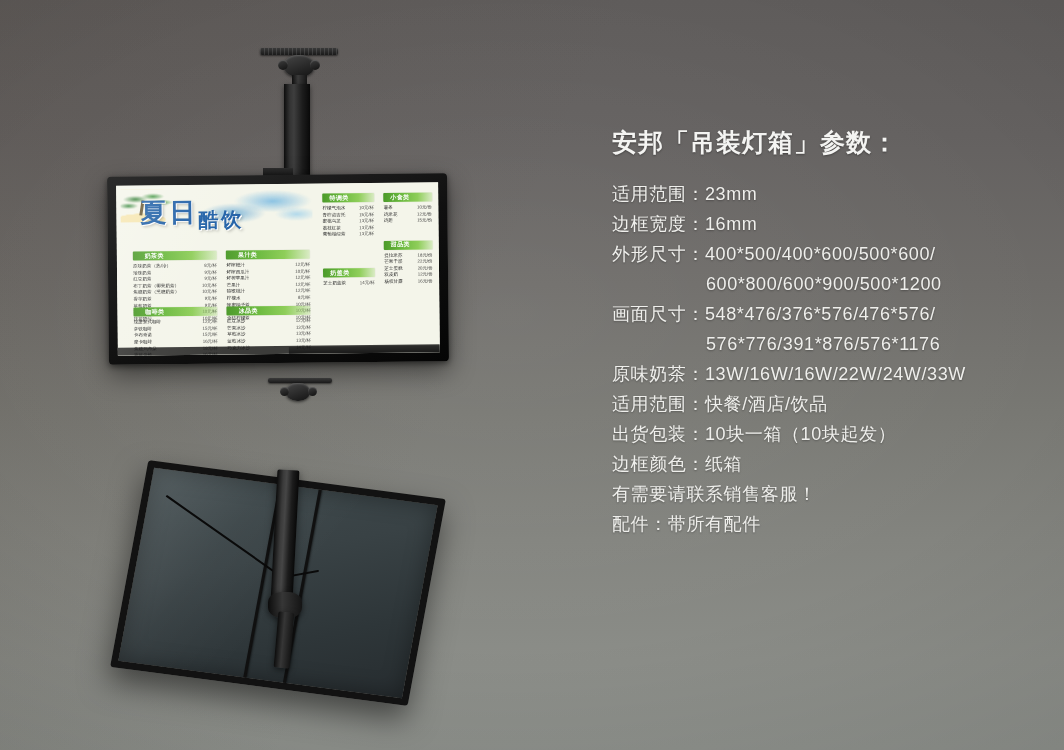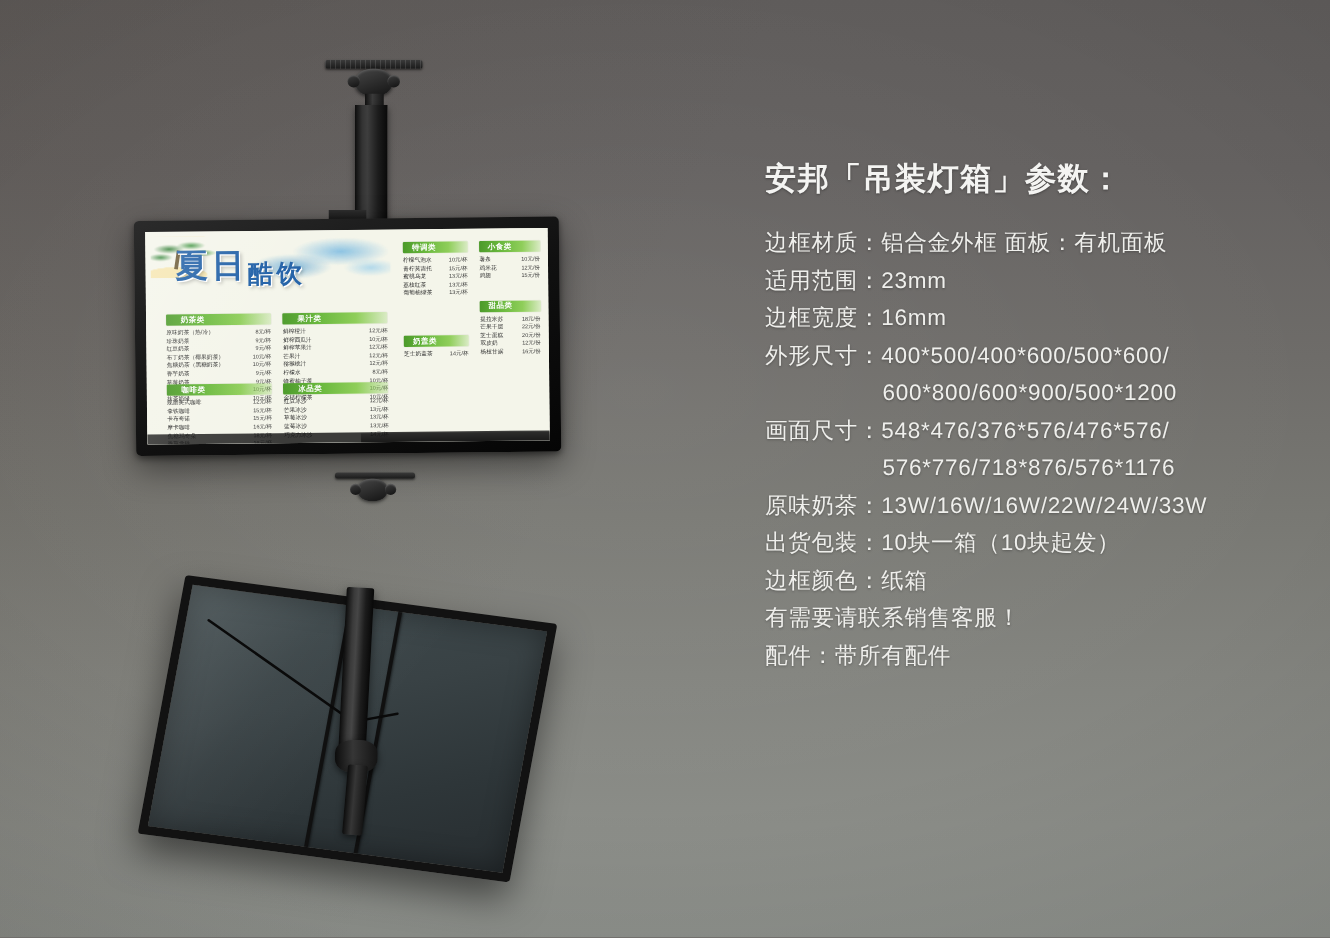--- a/index.html
+++ b/index.html
@@ -409,28 +409,28 @@
       <div class="cable" style="left:50%;top:47%;width:14%;transform:rotate(-18deg);"></div>
     </div>
     <div class="arm-pole" style="left:146px;top:0;width:22px;height:132px;transform:rotate(3deg);"></div>
     <div class="bracket" style="left:140px;top:122px;width:34px;height:26px;border-radius:40%;"></div>
     <div class="bracket" style="left:148px;top:142px;width:16px;height:56px;transform:rotate(5deg);"></div>
   </div>
 
   <div class="spec">
     <div class="spec-title">安邦「吊装灯箱」参数：</div>
     <ul class="spec-list">
-        <li>边框材质：铝合金外框    面板：有机面板</li>
         <li>适用范围：23mm</li>
         <li>边框宽度：16mm</li>
         <li>外形尺寸：400*500/400*600/500*600/</li>
         <li class="cont">600*800/600*900/500*1200</li>
         <li>画面尺寸：548*476/376*576/476*576/</li>
-        <li class="cont">576*776/718*876/576*1176</li>
+        <li class="cont">576*776/391*876/576*1176</li>
         <li>原味奶茶：13W/16W/16W/22W/24W/33W</li>
+        <li>适用范围：快餐/酒店/饮品</li>
         <li>出货包装：10块一箱（10块起发）</li>
         <li>边框颜色：纸箱</li>
         <li>有需要请联系销售客服！</li>
         <li>配件：带所有配件</li>
       </ul>
   </div>
 
 </div>
 
 </body></html>

